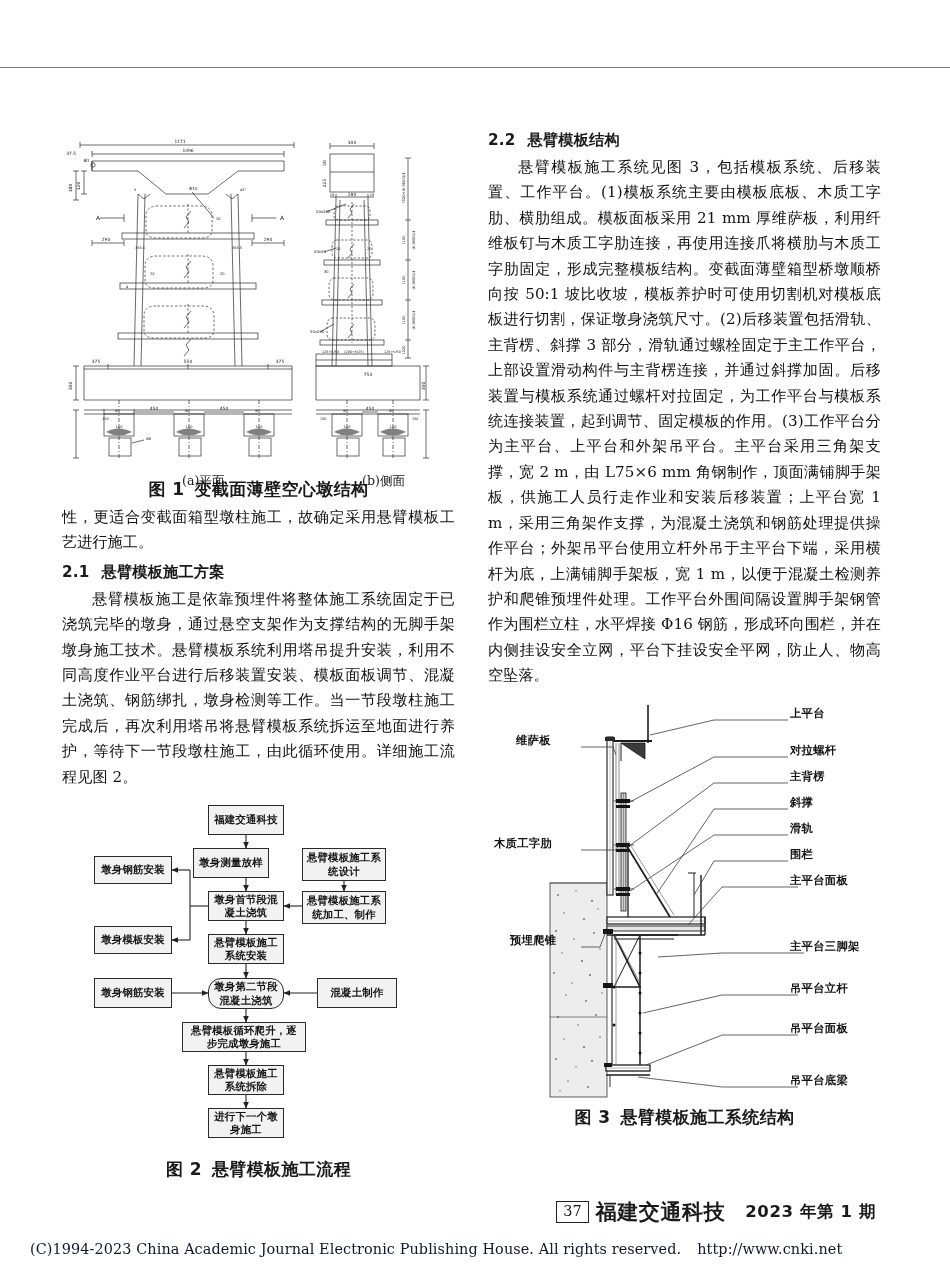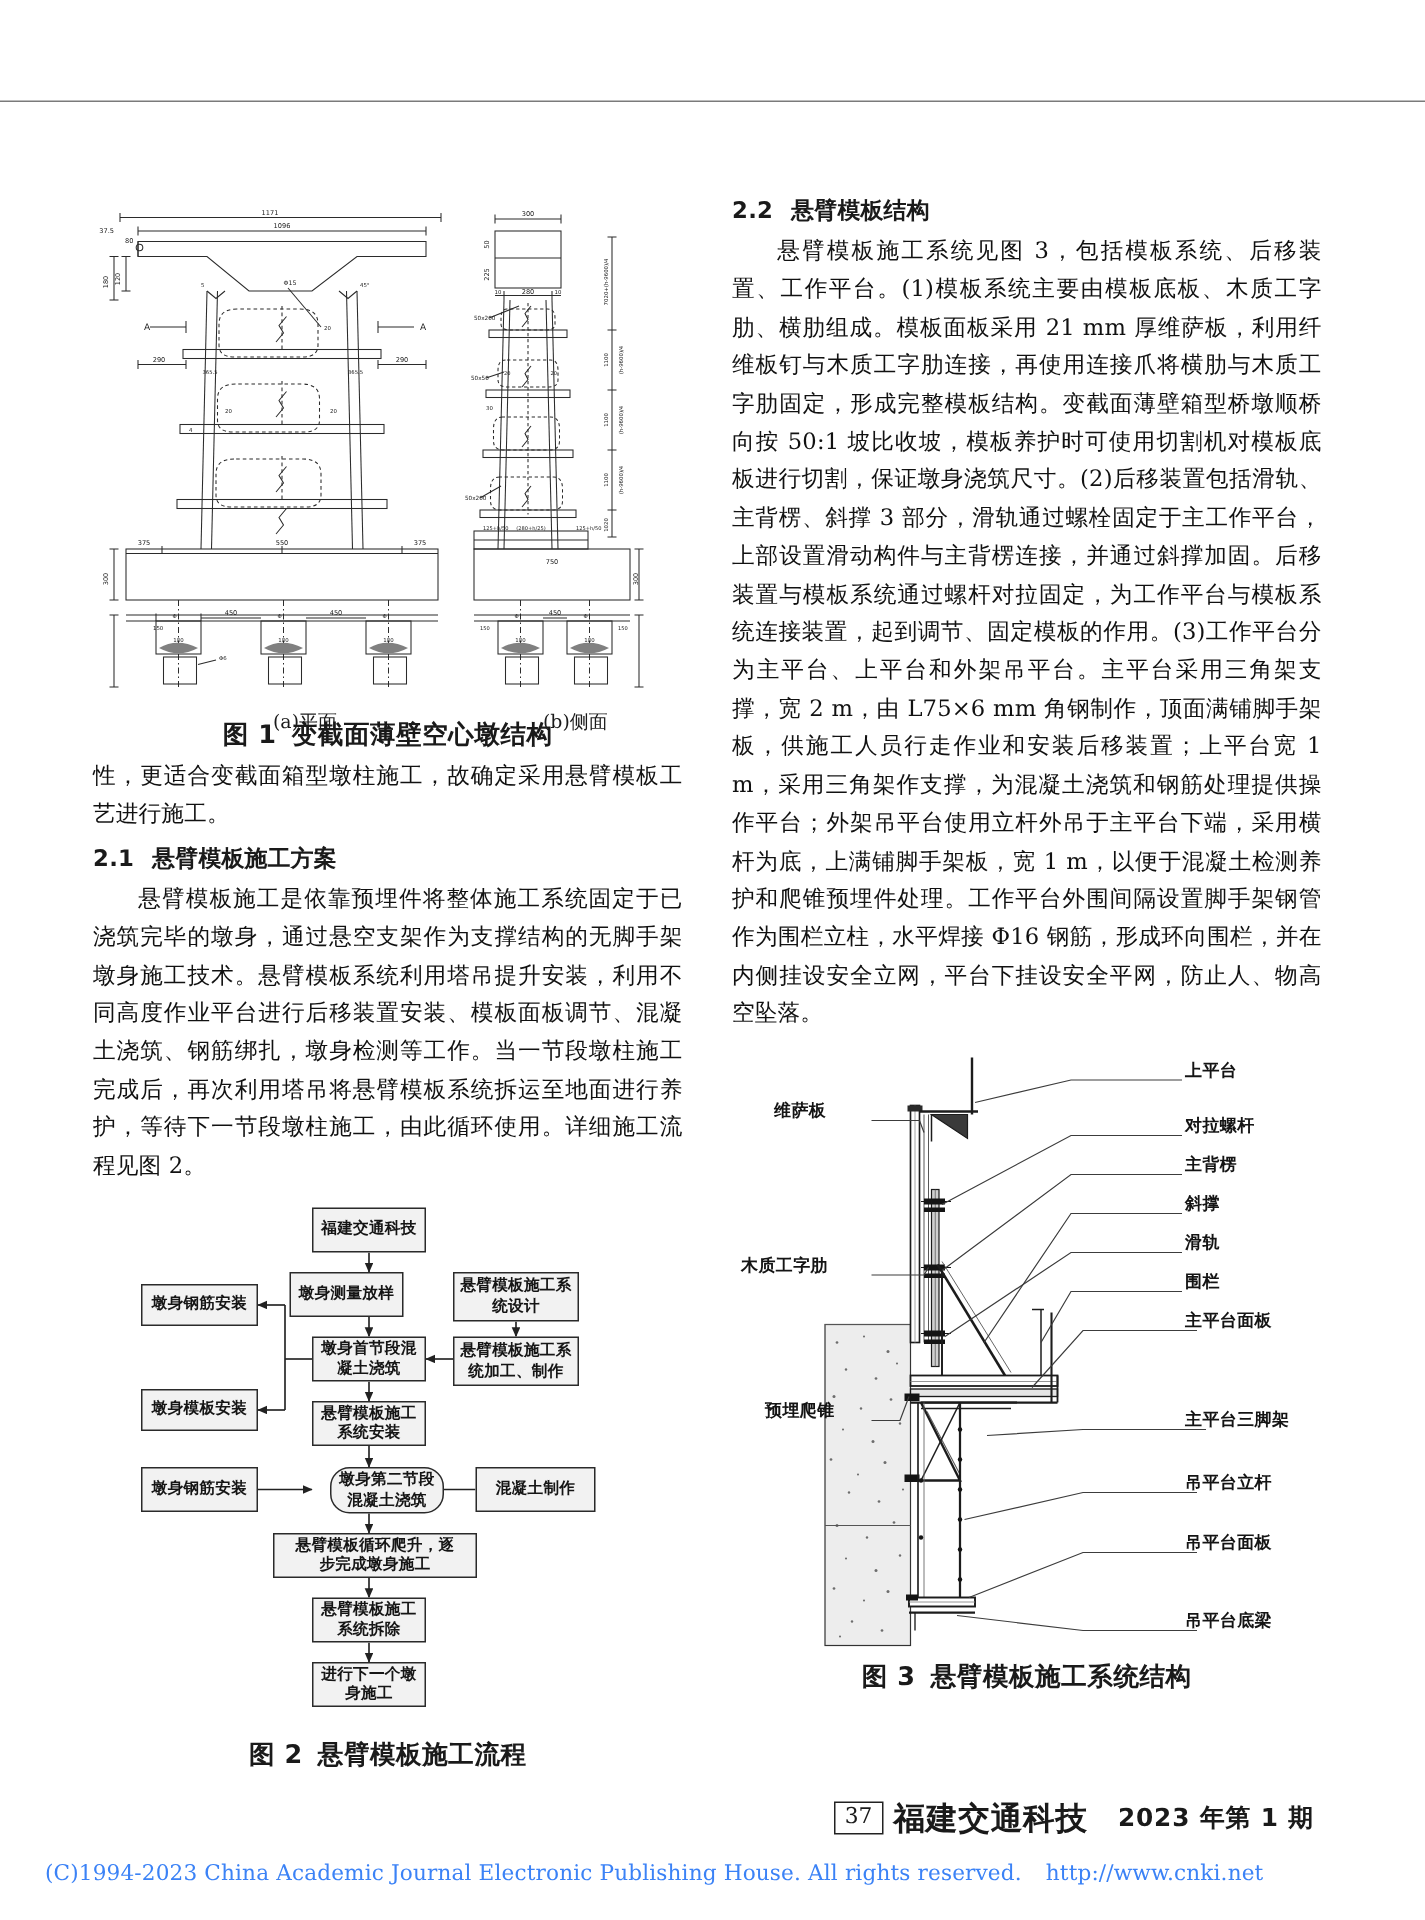--- a/index.html
+++ b/index.html
@@ -164,21 +164,21 @@
     font-weight: bold;
     letter-spacing: 0.6px;
     margin-left: 20px;
   }
   .copyright {
     position: absolute;
     left: 30px;
     top: 1241px;
     font-family: "DejaVu Serif", "Liberation Serif", serif;
     font-size: 14.4px;
-    color: #3b82f6;
+    color: #0f172a;
     letter-spacing: 0.1px;
     white-space: nowrap;
   }
   .copyright .url { margin-left: 16px; }
 </style>
 </head>
 <body>
 
 <div class="page">
 
@@ -491,24 +491,24 @@
 统设计</div>
       <div class="fnode" style="left:32px;  top:58px;  width:78px;  height:28px;">墩身钢筋安装</div>
       <div class="fnode" style="left:146px; top:93px;  width:76px;  height:30px; white-space:pre-line;">墩身首节段混
 凝土浇筑</div>
       <div class="fnode" style="left:240px; top:93px;  width:84px;  height:33px; white-space:pre-line;">悬臂模板施工系
 统加工、制作</div>
       <div class="fnode" style="left:32px;  top:128px; width:78px;  height:28px;">墩身模板安装</div>
       <div class="fnode" style="left:146px; top:136px; width:76px;  height:30px; white-space:pre-line;">悬臂模板施工
 系统安装</div>
       <div class="fnode" style="left:32px;  top:180px; width:78px;  height:30px;">墩身钢筋安装</div>
-      <div class="fnode" style="left:158px; top:180px; width:76px;  height:31px; white-space:pre-line;border-radius:13px;">墩身第二节段
+      <div class="fnode" style="left:146px; top:180px; width:76px;  height:31px; white-space:pre-line;border-radius:13px;">墩身第二节段
 混凝土浇筑</div>
       <div class="fnode" style="left:255px; top:180px; width:80px;  height:30px;">混凝土制作</div>
-      <div class="fnode" style="left:120px; top:224px; width:136px; height:30px; white-space:pre-line;">悬臂模板循环爬升，逐
+      <div class="fnode" style="left:120px; top:224px; width:124px; height:30px; white-space:pre-line;">悬臂模板循环爬升，逐
 步完成墩身施工</div>
       <div class="fnode" style="left:146px; top:267px; width:76px;  height:30px; white-space:pre-line;">悬臂模板施工
 系统拆除</div>
       <div class="fnode" style="left:146px; top:310px; width:76px;  height:30px; white-space:pre-line;">进行下一个墩
 身施工</div>
     </div>
 
     <div class="fig-cap" style="margin-top:10px;">
       <span class="cnum">图 2</span><span>悬臂模板施工流程</span>
     </div>

